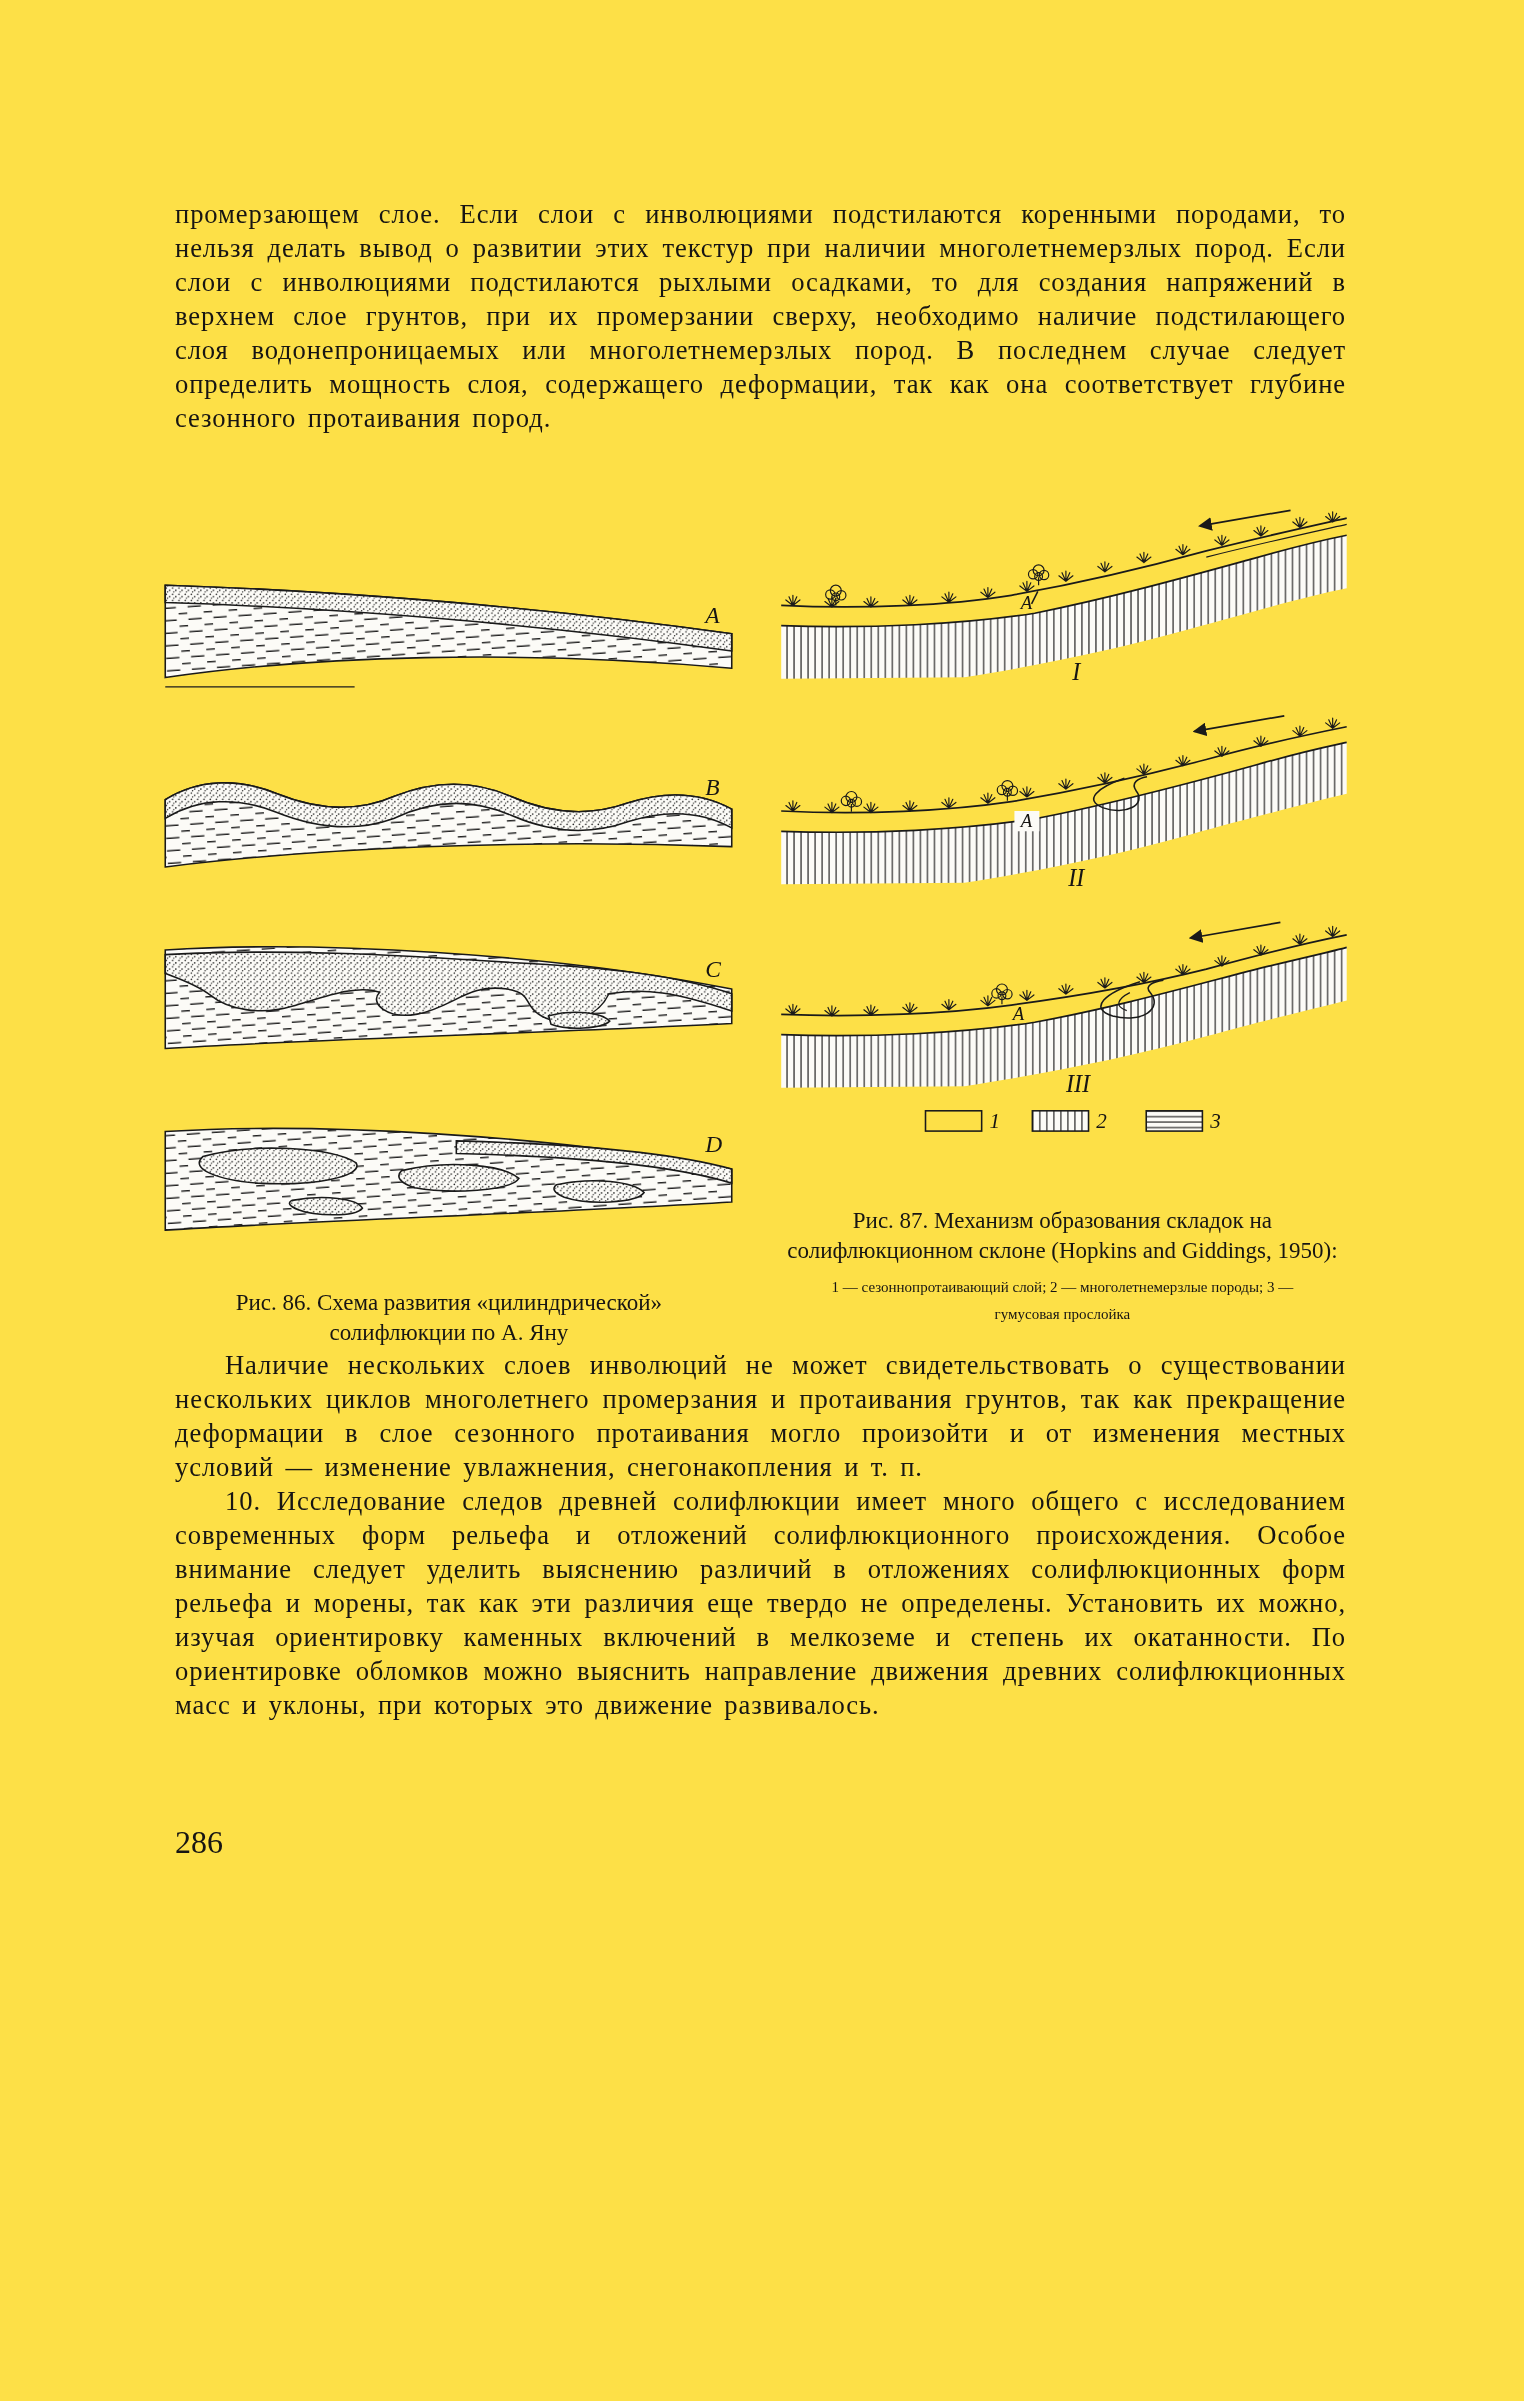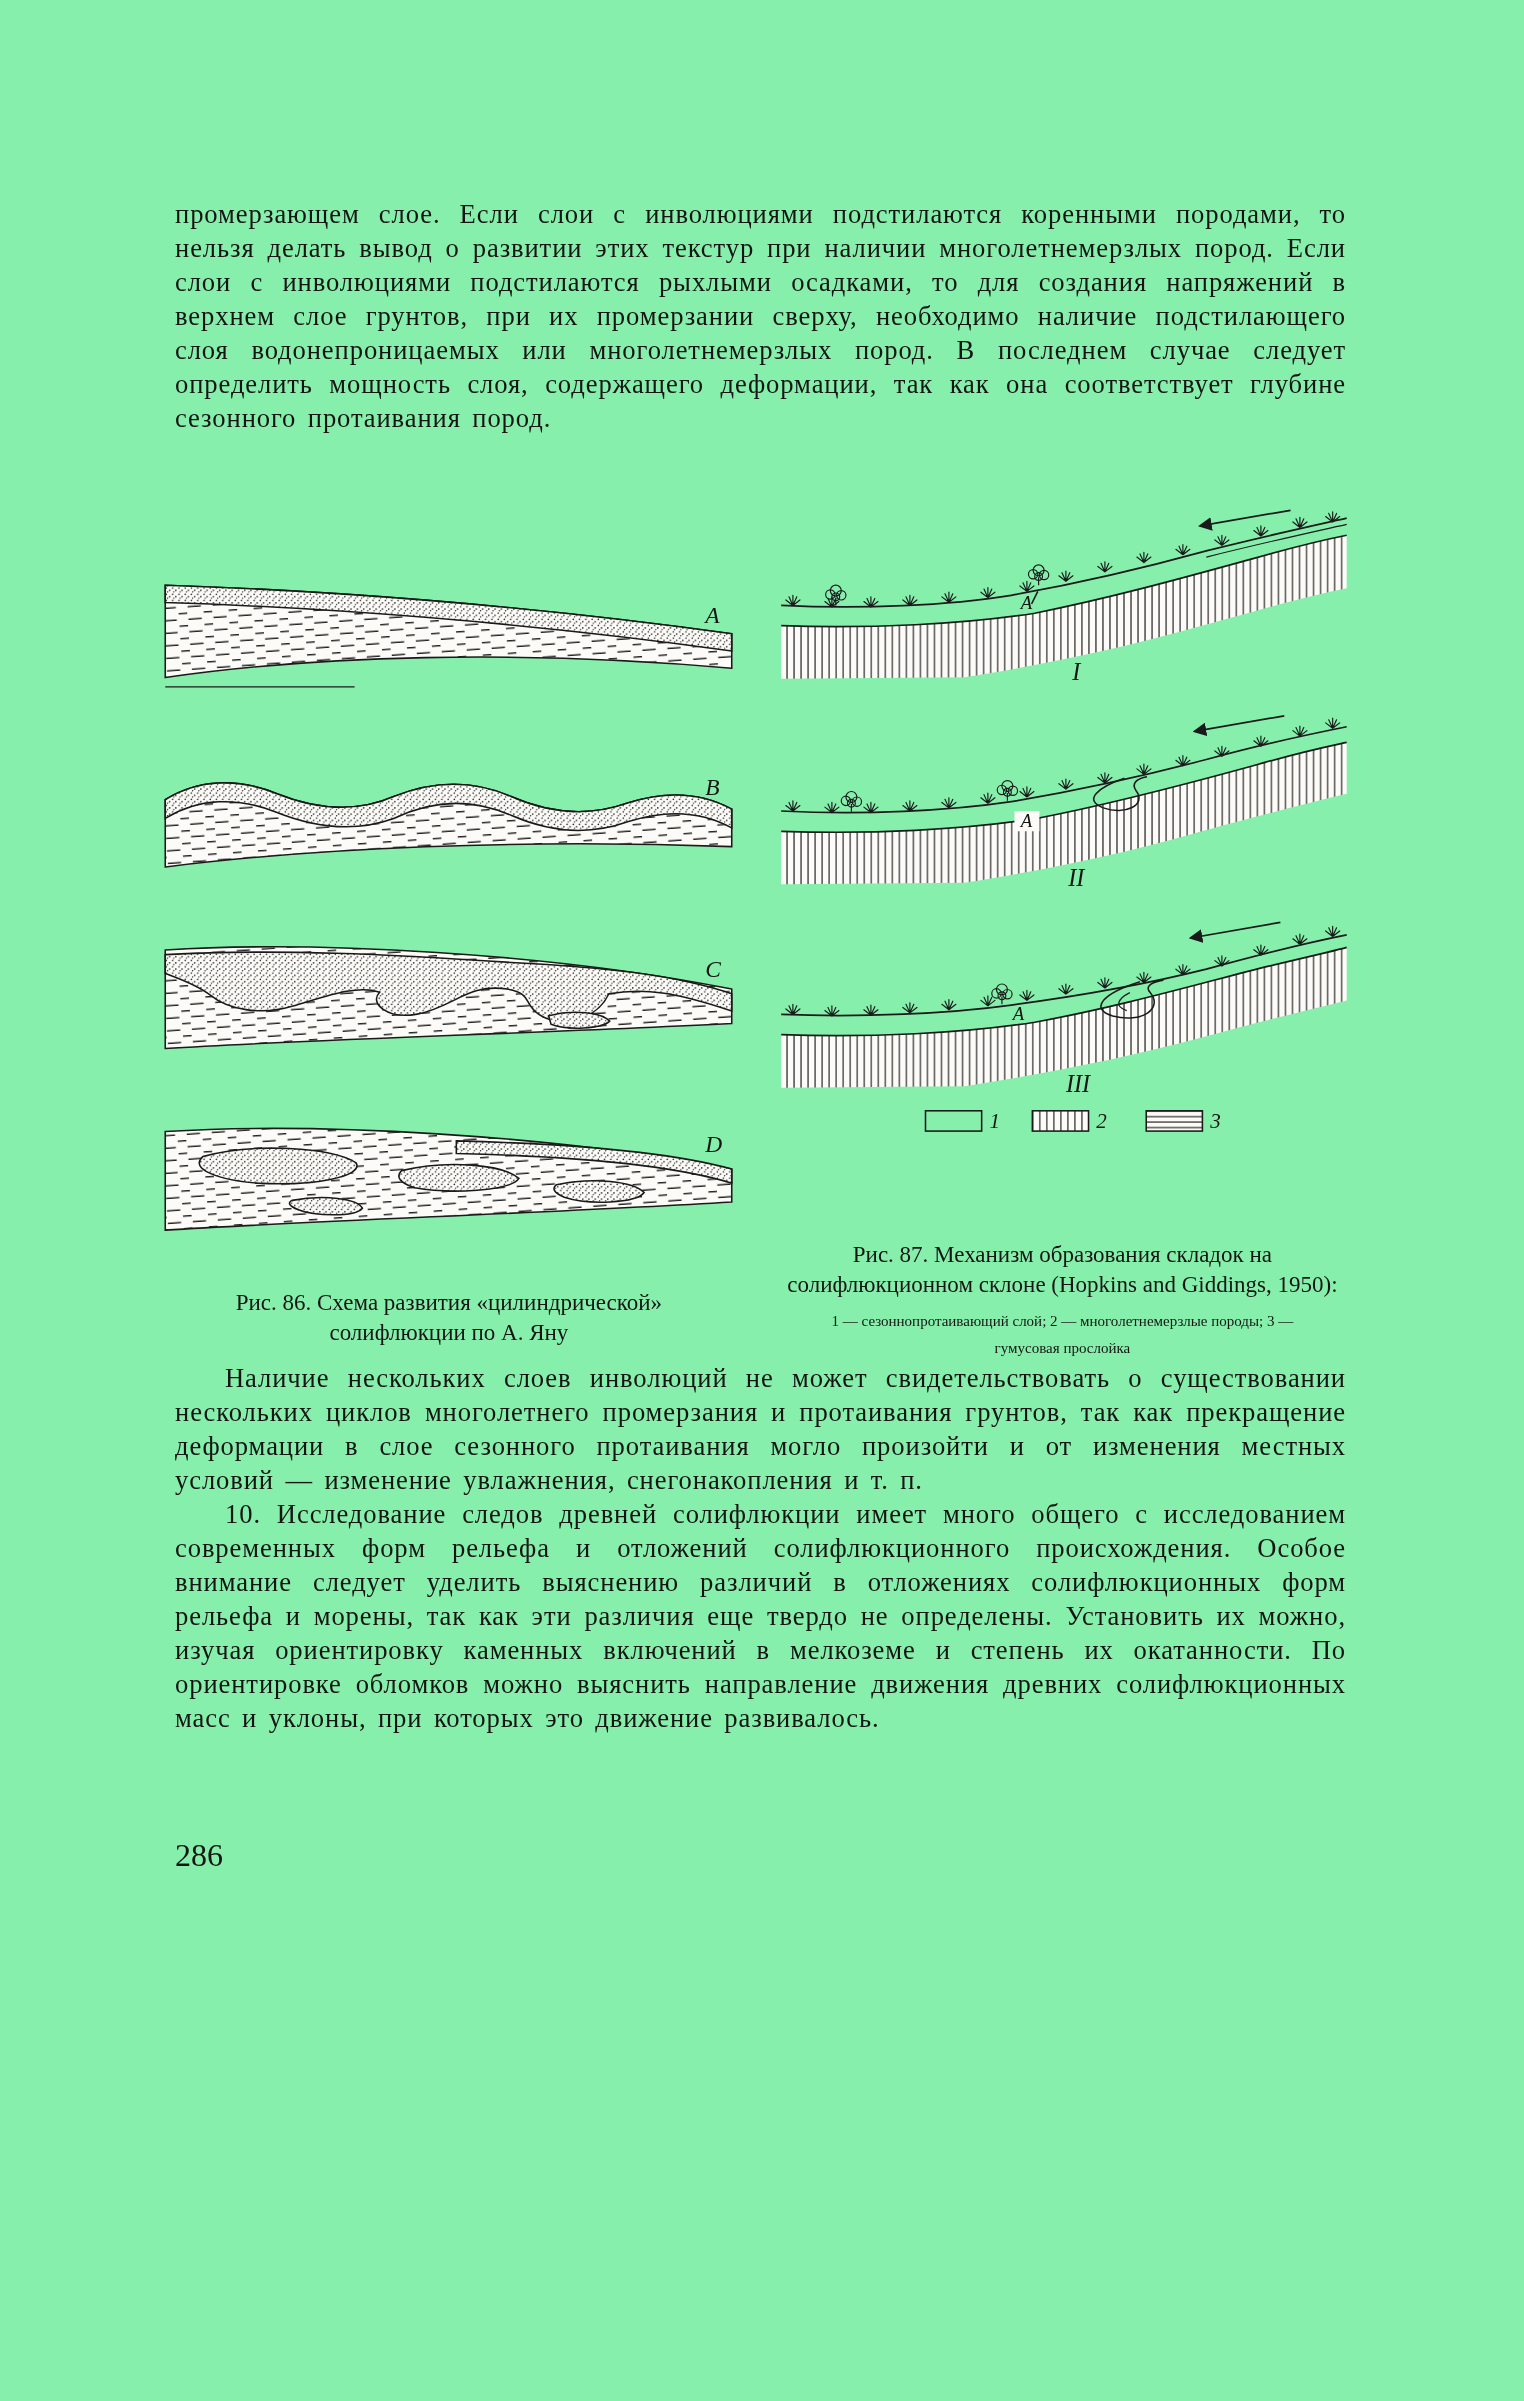--- a/index.html
+++ b/index.html
@@ -1,19 +1,19 @@
 <!DOCTYPE html>
 <html lang="ru" style="font-size:12.5px"><head>
 <meta charset="utf-8">
 <style>
   html,body{margin:0;padding:0;background:#e8e6e0;}
   .page{
     position:relative;
     width:1524px;height:2401px;
-    background:#86efac;
+    background:#fde047;
     box-sizing:border-box;
     padding:197px 178px 0 175px;
     color:#171513;
     overflow:hidden;
     font-family:"Liberation Serif", serif;
   }
   p.body{
     margin:0;
     font-size:26.6px;
     line-height:34px;
@@ -34,21 +34,21 @@
   .fig-left svg.panel{display:block;width:579px;height:137px;margin-bottom:43px;}
   .fig-left svg.panel:last-of-type{margin-bottom:0;}
   .fig-right svg.panel{display:block;width:586px;height:195px;margin-bottom:9.4px;}
   svg.legend{display:block;width:586px;height:39px;margin-top:6.3px;}
   .caption{
     font-size:23px;
     line-height:30px;
     text-align:center;
   }
   .fig-left .caption{margin-top:43px;padding:0 35px;font-family:Liberation Serif, serif;}
-  .fig-right .caption{margin-top:98px;padding:0 14px;}
+  .fig-right .caption{margin-top:64px;padding:0 14px;}
   .legend-text{
     font-size:15px;
     line-height:26.6px;
     text-align:center;
     margin-top:7.8px;
     padding:0 55px;
   }
   .after-figs{margin-top:66px;}
   .page-number{
     margin-top:102px;

